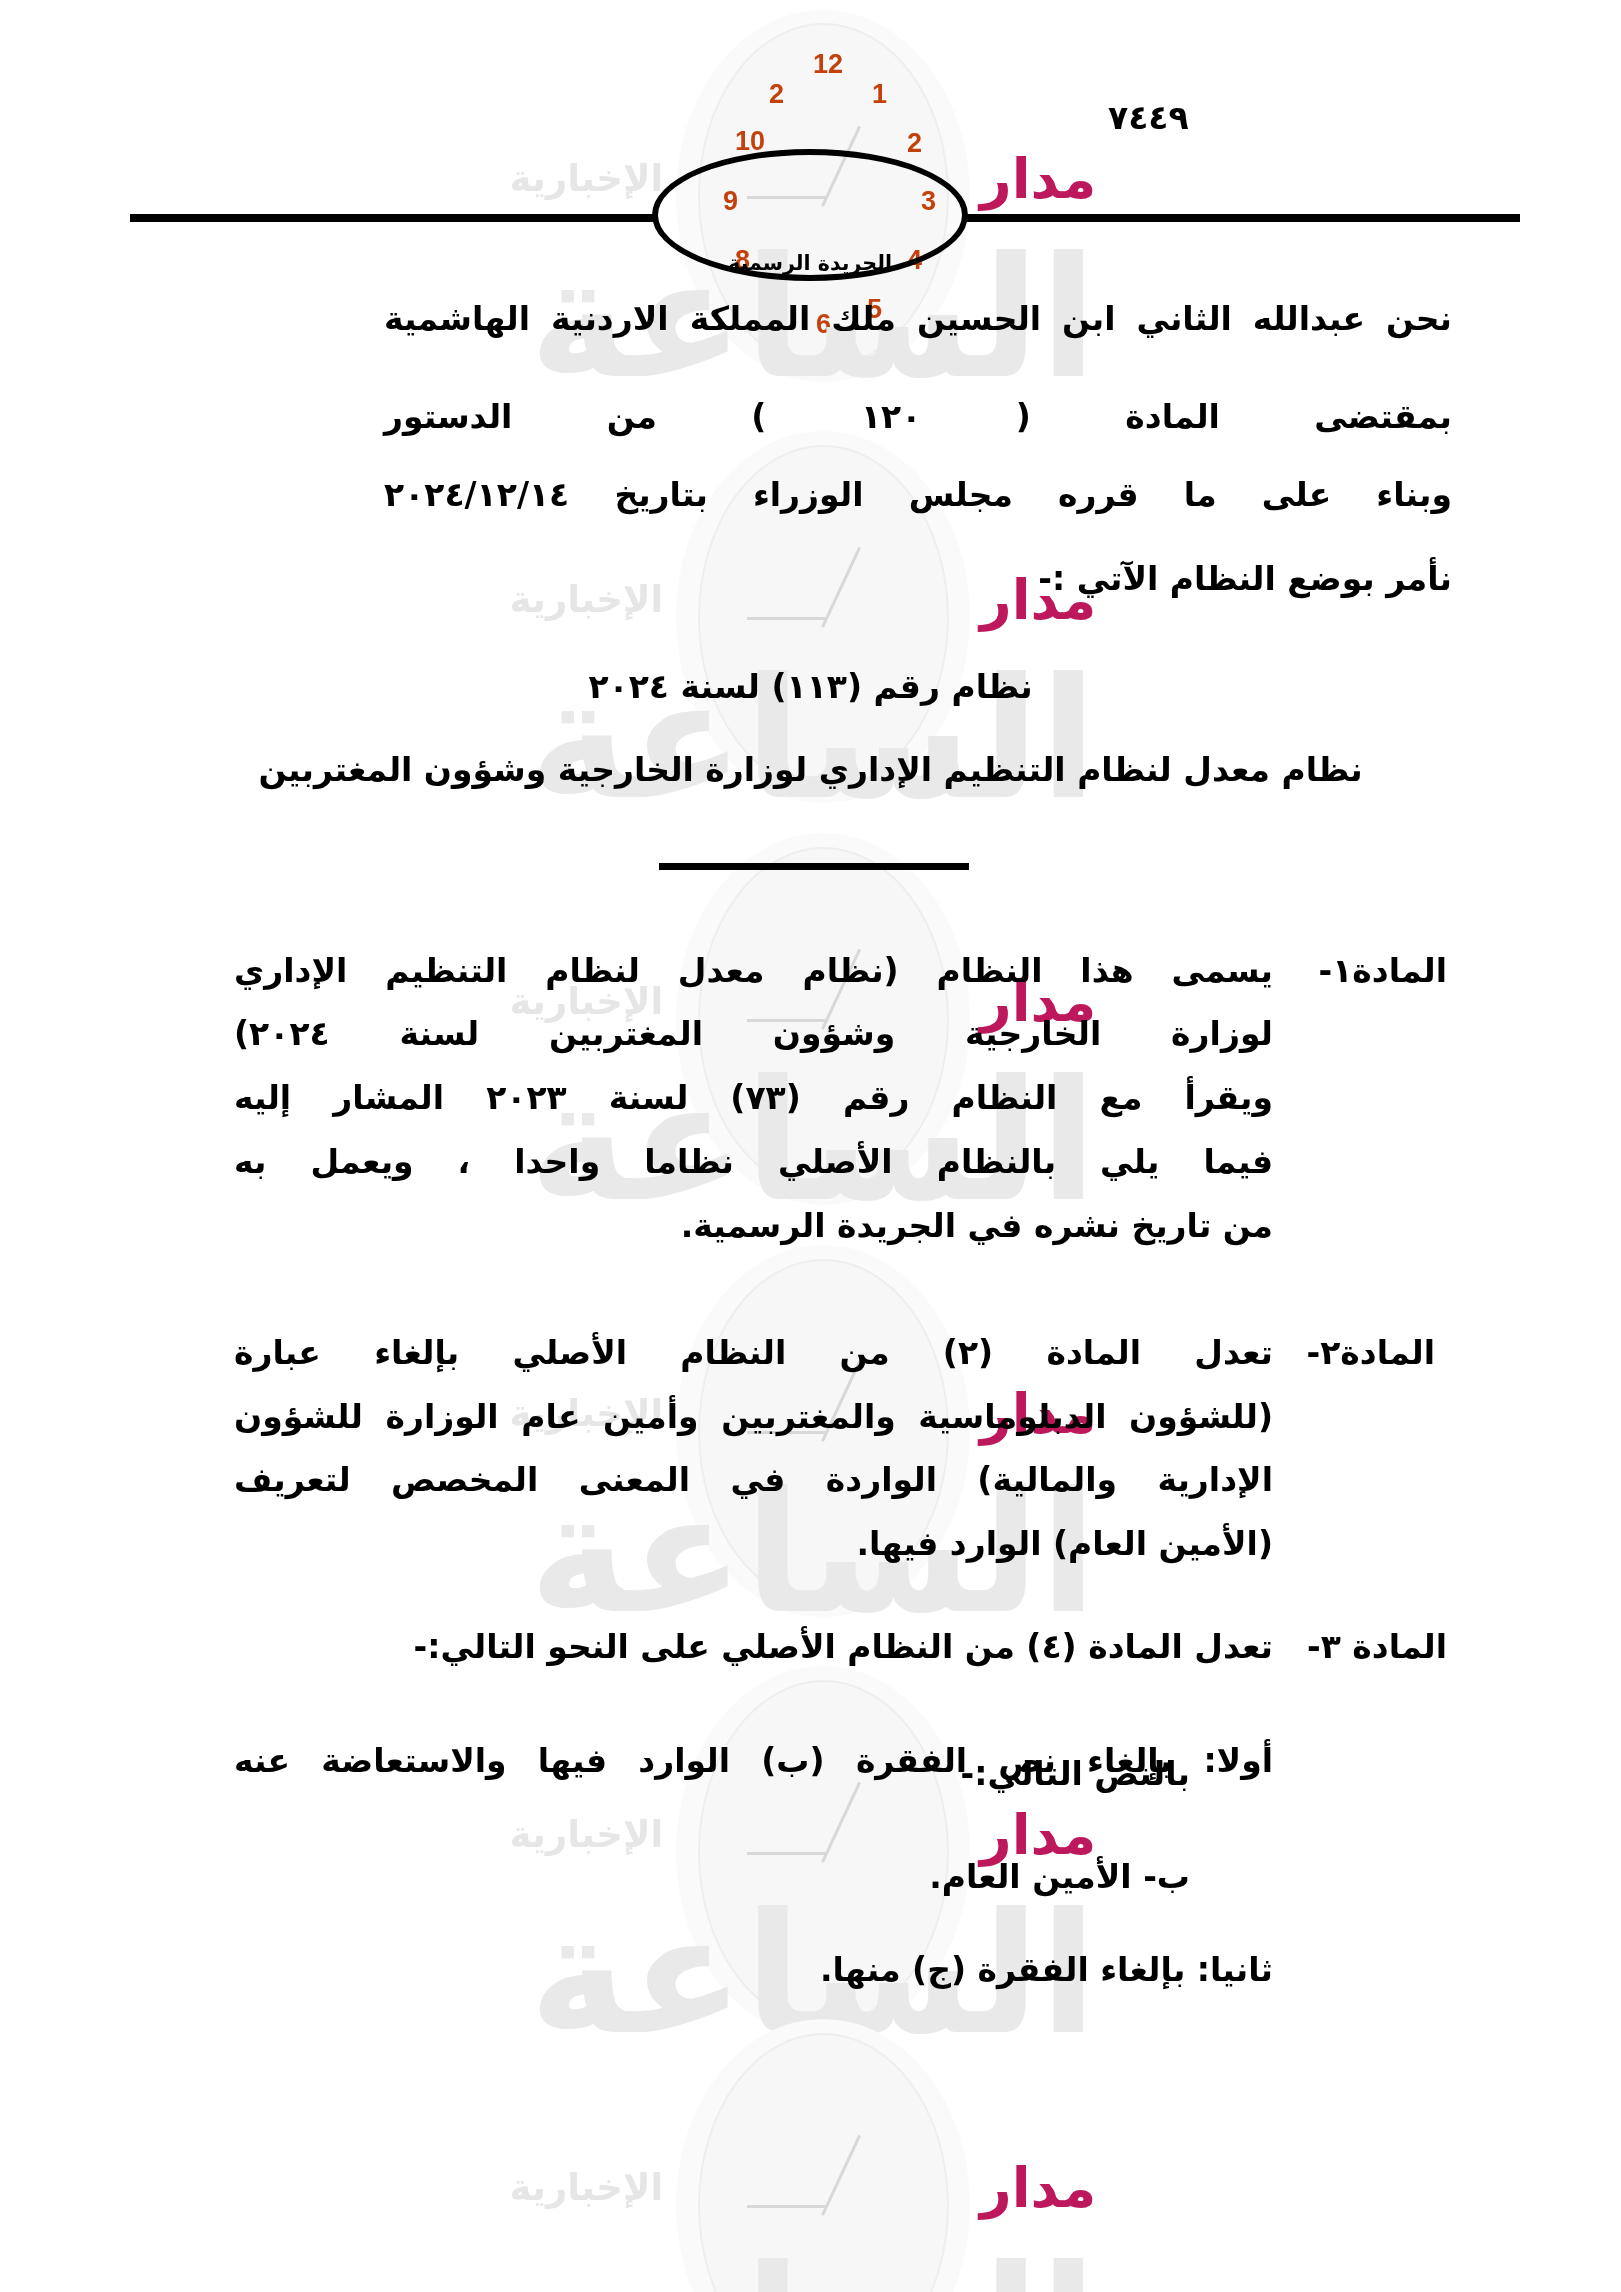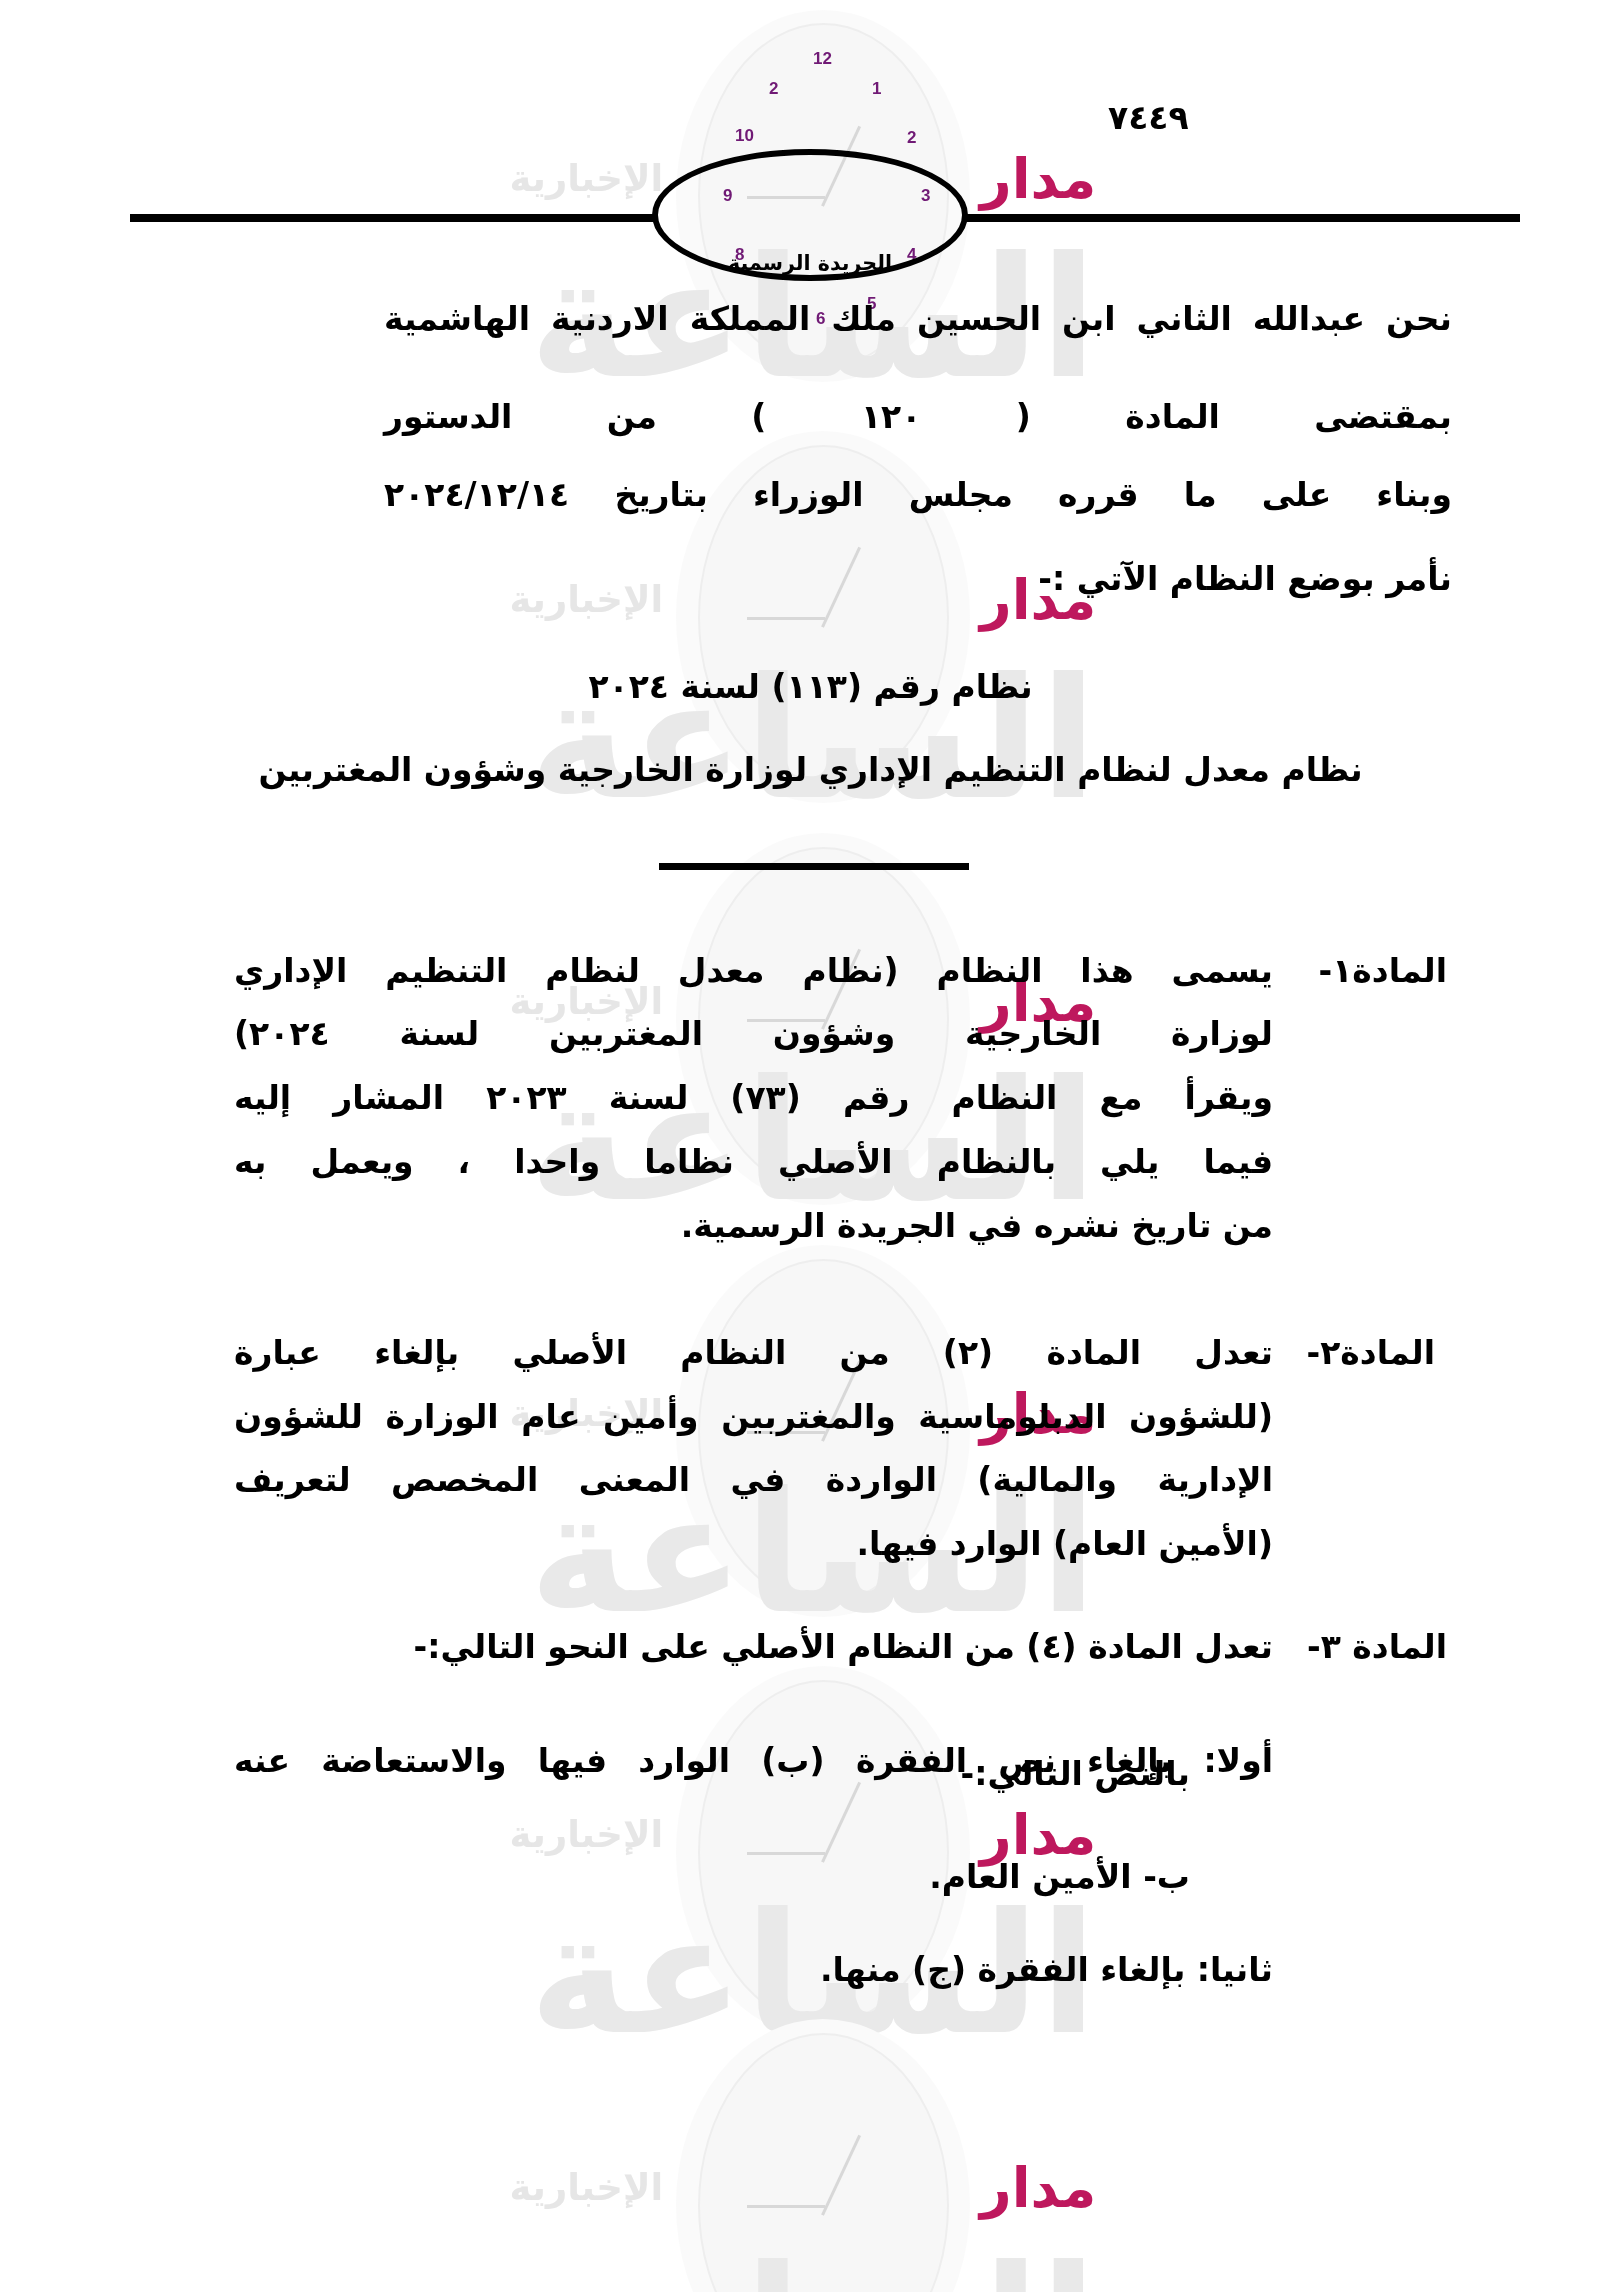--- a/index.html
+++ b/index.html
@@ -5,21 +5,21 @@
     * { box-sizing: border-box; margin: 0; padding: 0; }
     html, body { width: 1621px; height: 2293px; background: #ffffff; overflow: hidden; }
     body { position: relative; font-family: "DejaVu Sans", "Liberation Sans", sans-serif; color: #000; }
 
     
     .wm { position: absolute; width: 647px; height: 549px; pointer-events: none; }
     .wm .ring { position: absolute; left: 186px; top: 0; width: 294px; height: 372px; border-radius: 50%;
       background: radial-gradient(ellipse at center, #fafafa 0%, #fafafa 78%, #fde6d3 82%, #fbd7bb 88%, #fde9da 96%, rgba(255,255,255,0) 100%); }
     .wm .face { position: absolute; left: 208px; top: 13.7px; width: 251px; height: 345px; border-radius: 50%;
       border: 2px solid #eeeeee; background: #f7f7f7; }
-    .wm .num { position: absolute; font-family: "Liberation Sans", sans-serif; font-weight: bold; font-size: 17px; color: #701a75; }
+    .wm .num { position: absolute; font-family: "Liberation Sans", sans-serif; font-weight: bold; font-size: 27px; color: #c2410c; }
     .wm .hand-h { position: absolute; left: 257px; top: 186px; width: 78px; height: 2.9px; background: #d8d8d8; }
     .wm .hand-m { position: absolute; left: 331px; top: 108px; width: 2.9px; height: 88px; background: #d8d8d8; transform: rotate(25deg); transform-origin: bottom center; }
     .wm .txt-small { position: absolute; left: 19.6px; top: 147px; font-family: "DejaVu Sans", sans-serif; font-weight: bold; font-size: 37px; color: #e6e6e6; }
     .wm .txt-madar { position: absolute; left: 490px; top: 137px; font-family: "DejaVu Sans", sans-serif; font-weight: bold; font-size: 55px; color: #be185d; }
     .wm .txt-big { position: absolute; left: 39px; top: 225px; font-family: "DejaVu Sans", sans-serif; font-weight: bold; font-size: 167px; line-height: 1; color: #e9e9e9; letter-spacing: 3.9px; }
 
     
     .page-number { position: absolute; top: 98px; left: 1108px; width: 314px; text-align: left; direction: ltr;
       font-family: "DejaVu Sans", sans-serif; font-weight: bold; font-size: 33px; letter-spacing: 13.7px; }
     .rule-left { position: absolute; top: 214px; left: 130px; width: 524px; height: 7.8px; background: #000; }

